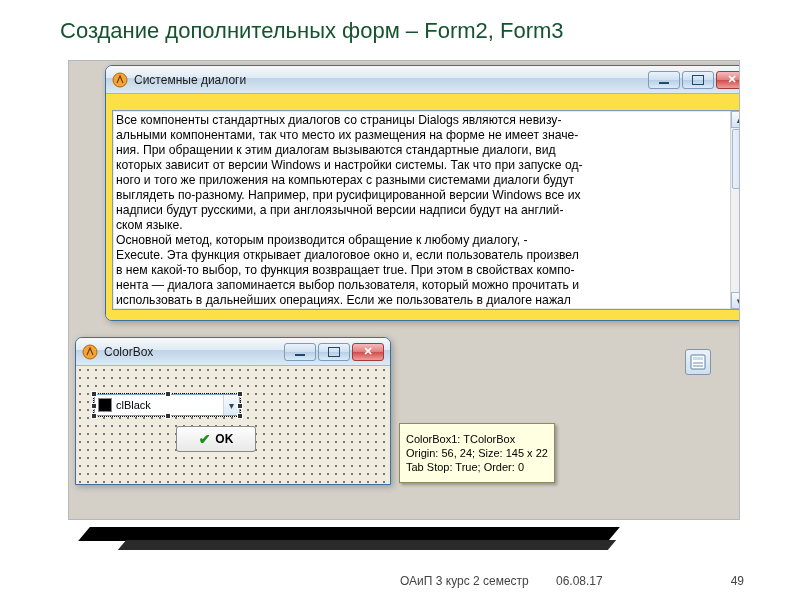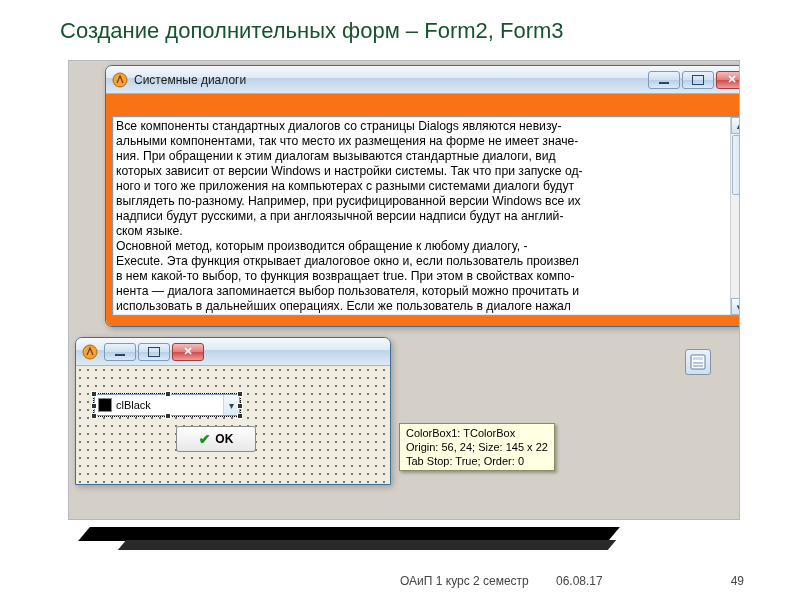--- a/index.html
+++ b/index.html
@@ -116,22 +116,22 @@
   .win-btn.close {
     background: linear-gradient(to bottom, #f3bcbc, #e27d7d 50%, #cf4b4b 51%, #ef9d9d);
     border-color: #a43a3a;
     color: #fff;
   }
   .win-btn.min::before { content:""; width:10px; height:2px; background:#23476a; display:block; margin-top:6px;}
   .win-btn.max::before { content:""; width:10px; height:8px; border:1.5px solid #23476a; display:block;}
   .win-btn.close::before { content:"✕"; font-size:11px; }
 
   .win1-client {
-    background: #f97316;
-    padding: 22px 6px 10px 6px;
+    background: #fde047;
+    padding: 16px 6px 10px 6px;
   }
   .memo-wrap {
     position: relative;
     background: #fff;
     border: 1px solid #7f9db9;
     height: 200px;
     box-shadow: inset 0 0 0 1px #e8e8e8;
   }
   .memo-text {
     position: absolute;
@@ -223,21 +223,21 @@
     position:absolute; width:6px; height:6px;
     background:#333; border:1px solid #fff;
   }
 
   
   .hint {
     position: absolute;
     top: 362px; left: 330px;
     background: #ffffe1;
     border: 1px solid #8c8c60;
-    padding: 2px 6px;
+    padding: 8px 6px;
     font-size: 11px;
     line-height: 14px;
     white-space: pre;
     box-shadow: 2px 2px 3px rgba(0,0,0,0.3);
   }
 
   
   .palette-icon {
     position:absolute;
     top: 288px; right: 28px;
@@ -309,20 +309,21 @@
   </div>
 
   <div class="win2">
     <div class="titlebar">
       <span class="appicon">
         <svg viewBox="0 0 16 16">
             <circle cx="8" cy="8" r="7" fill="#f2a33c" stroke="#b06a00"></circle>
             <path d="M5 11 L8 4 L11 11" stroke="#7a3b00" stroke-width="1.2" fill="none"></path>
           </svg>
       </span>
+      <span class="title-text">ColorBox</span>
       <span class="win-controls">
         <span class="win-btn min"></span>
         <span class="win-btn max"></span>
         <span class="win-btn close"></span>
       </span>
     </div>
     <div class="win2-client design-dots">
       <div class="colorbox">
         <span class="swatch"></span>
         <span class="cb-text">clBlack</span>
@@ -357,16 +358,16 @@
     </svg>
   </div>
 
 </div>
 
 <div class="ruler-bottom"></div>
 <div class="shadow-bar1"></div>
 <div class="shadow-bar2"></div>
 
 <div class="footer">
-  <span class="course">ОАиП 1 курс 2 семестр</span>
+  <span class="course">ОАиП 3 курс 2 семестр</span>
   <span class="date">06.08.17</span>
   <span class="page">49</span>
 </div>
 
 </body></html>

